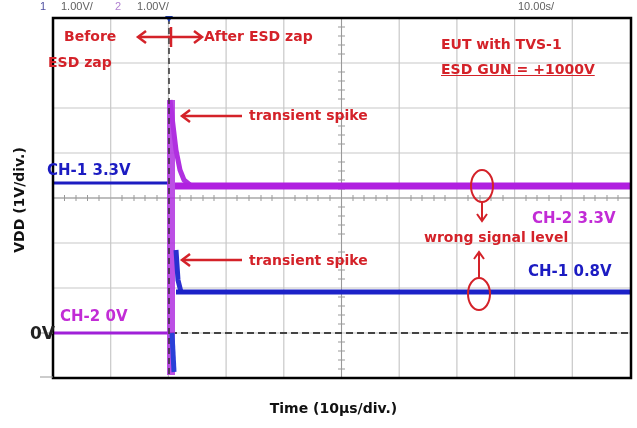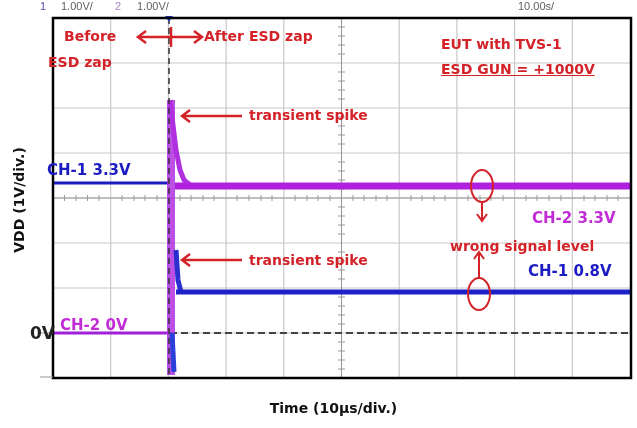--- a/index.html
+++ b/index.html
@@ -106,21 +106,21 @@
   </g>
 </svg>
 
 <span class="anno red" style="left:64px;top:29px;">Before</span>
 <span class="anno red" style="left:48px;top:55px;">ESD zap</span>
 <span class="anno red" style="left:204px;top:29px;">After ESD zap</span>
 <span class="anno red" style="left:441px;top:37px;">EUT with TVS-1</span>
 <span class="anno red" style="left:441px;top:62px;text-decoration:underline;">ESD GUN = +1000V</span>
 <span class="anno red" style="left:249px;top:108px;">transient spike</span>
 <span class="anno red" style="left:249px;top:253px;">transient spike</span>
-<span class="anno red" style="left:450px;top:230px;margin-top:9px;">wrong signal level</span>
+<span class="anno red" style="left:424px;top:230px;">wrong signal level</span>
 <span class="anno ch-blue" style="left:47px;top:163px;">CH-1   3.3V</span>
 <span class="anno ch-purple" style="left:532px;top:163px;margin-top:48px;">CH-2  3.3V</span>
-<span class="anno ch-purple" style="left:60px;top:318px;">CH-2    0V</span>
+<span class="anno ch-purple" style="left:60px;top:309px;">CH-2    0V</span>
 <span class="anno ch-blue" style="left:528px;top:264px;text-align:center;">CH-1  0.8V</span>
 
 <div class="ylabel">VDD (1V/div.)</div>
 <div class="zero">0V</div>
 <div class="xlabel">Time (10µs/div.)</div>
 
 </body></html>

